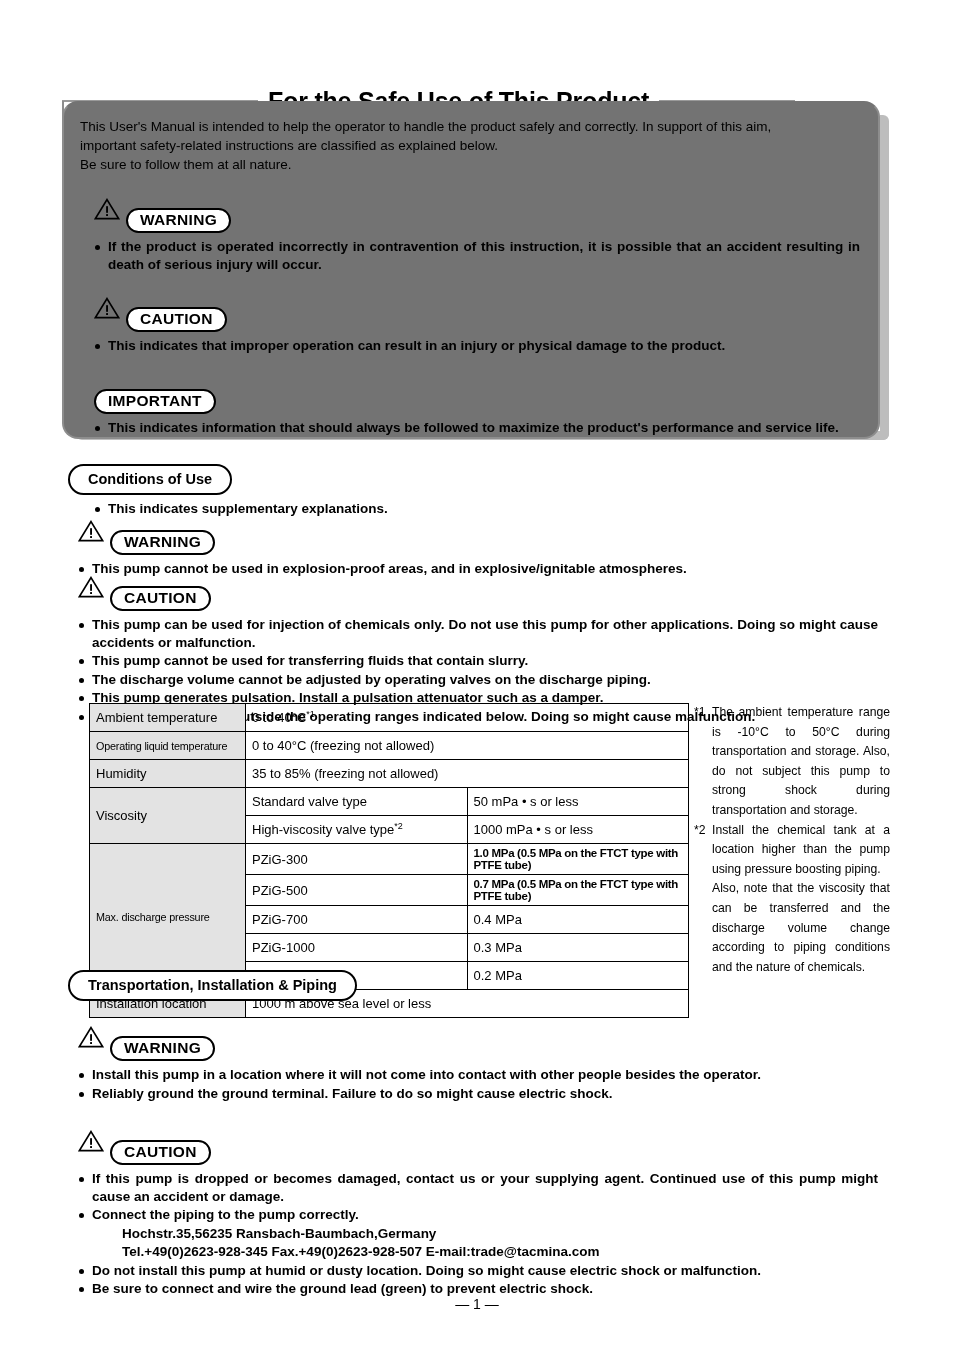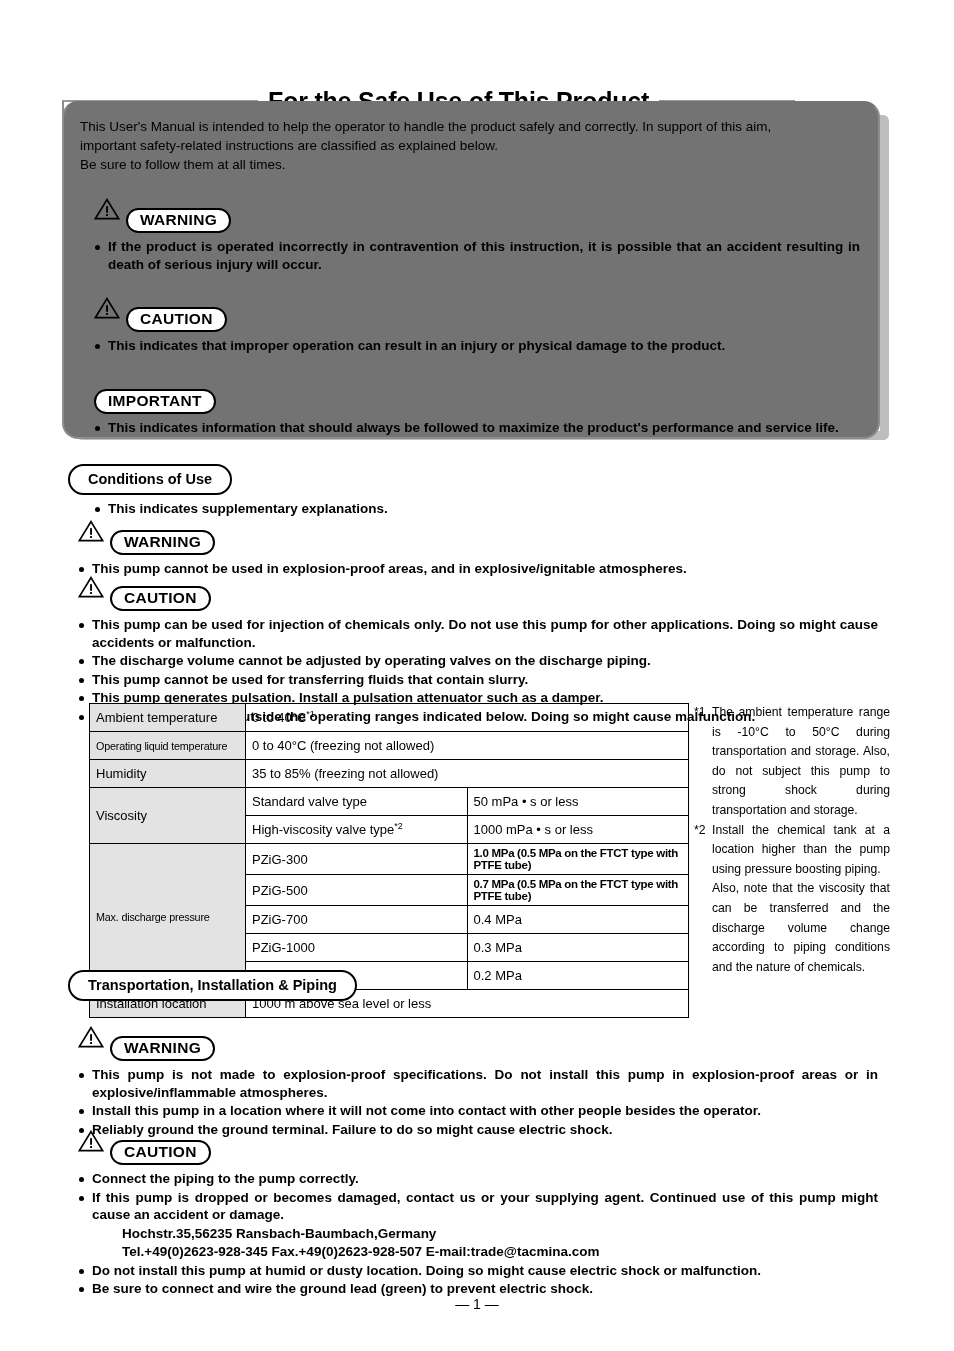--- a/index.html
+++ b/index.html
@@ -125,21 +125,21 @@
 
   <div class="safebox">
 
     <div class="abs" style="left:-2px;top:-2px;width:2px;height:18px;background:#8d8d8d;"></div>
     <div class="abs" style="left:14px;top:-2px;width:0px;height:0;"></div>
 
     <div class="safebox-inner">
       <div class="intro">
         <div>This User's Manual is intended to help the operator to handle the product safely and correctly. In support of this aim,</div>
         <div>important safety-related instructions are classified as explained below.</div>
-        <div>Be sure to follow them at all times.</div>
+        <div>Be sure to follow them at all nature.</div>
       </div>
 
       <div class="signal">
         <span class="tri">
           <svg width="26" height="22" viewBox="0 0 26 22">
             <polygon points="13,1.6 24.6,20.6 1.4,20.6" fill="none" stroke="#000" stroke-width="1.7" stroke-linejoin="miter"></polygon>
             <rect x="12.1" y="8.2" width="1.9" height="6.6" fill="#000"></rect>
             <rect x="12.1" y="16.1" width="1.9" height="1.9" fill="#000"></rect>
           </svg>
         </span>
@@ -205,22 +205,22 @@
         <svg width="26" height="22" viewBox="0 0 26 22">
           <polygon points="13,1.6 24.6,20.6 1.4,20.6" fill="none" stroke="#000" stroke-width="1.7" stroke-linejoin="miter"></polygon>
           <rect x="12.1" y="8.2" width="1.9" height="6.6" fill="#000"></rect>
           <rect x="12.1" y="16.1" width="1.9" height="1.9" fill="#000"></rect>
         </svg>
       </span>
       <span class="pill">CAUTION</span>
     </div>
     <ul class="blist" style="margin-left:0;">
       <li>This pump can be used for injection of chemicals only. Do not use this pump for other applications. Doing so might cause accidents or malfunction.</li>
+      <li>This pump cannot be used for transferring fluids that contain slurry.</li>
       <li>The discharge volume cannot be adjusted by operating valves on the discharge piping.</li>
-      <li>This pump cannot be used for transferring fluids that contain slurry.</li>
       <li>This pump generates pulsation. Install a pulsation attenuator such as a damper.</li>
       <li>Do not use this pump outside the operating ranges indicated below. Doing so might cause malfunction.</li>
     </ul>
   </div>
 
   <div class="abs" style="left:89px;top:703px;">
     <table class="spec">
       <tbody>
         <tr>
           <td class="k" colspan="1">Ambient temperature</td>
@@ -293,40 +293,39 @@
       <span class="tri">
         <svg width="26" height="22" viewBox="0 0 26 22">
           <polygon points="13,1.6 24.6,20.6 1.4,20.6" fill="none" stroke="#000" stroke-width="1.7" stroke-linejoin="miter"></polygon>
           <rect x="12.1" y="8.2" width="1.9" height="6.6" fill="#000"></rect>
           <rect x="12.1" y="16.1" width="1.9" height="1.9" fill="#000"></rect>
         </svg>
       </span>
       <span class="pill">WARNING</span>
     </div>
     <ul class="blist" style="margin-left:0;">
-      <li>This pump is not made to explosion-proof specifications. Do not install this pump in explosion-proof areas or in explosive/inflammable atmospheres.</li>
       <li>Install this pump in a location where it will not come into contact with other people besides the operator.</li>
       <li>Reliably ground the ground terminal. Failure to do so might cause electric shock.</li>
     </ul>
   </div>
 
   <div class="abs" style="left:78px;top:1116px;width:800px;">
     <div class="signal" style="margin-left:0;margin-top:0;">
       <span class="tri">
         <svg width="26" height="22" viewBox="0 0 26 22">
           <polygon points="13,1.6 24.6,20.6 1.4,20.6" fill="none" stroke="#000" stroke-width="1.7" stroke-linejoin="miter"></polygon>
           <rect x="12.1" y="8.2" width="1.9" height="6.6" fill="#000"></rect>
           <rect x="12.1" y="16.1" width="1.9" height="1.9" fill="#000"></rect>
         </svg>
       </span>
       <span class="pill">CAUTION</span>
     </div>
     <ul class="blist" style="margin-left:0;">
+      <li>If this pump is dropped or becomes damaged, contact us or your supplying agent. Continued use of this pump might cause an accident or damage.</li>
       <li>Connect the piping to the pump correctly.</li>
-      <li>If this pump is dropped or becomes damaged, contact us or your supplying agent. Continued use of this pump might cause an accident or damage.</li>
       <li class="nobullet indent2">Hochstr.35,56235 Ransbach-Baumbach,Germany</li>
       <li class="nobullet indent2">Tel.+49(0)2623-928-345   Fax.+49(0)2623-928-507   E-mail:trade@tacmina.com</li>
       <li>Do not install this pump at humid or dusty location. Doing so might cause electric shock or malfunction.</li>
       <li>Be sure to connect and wire the ground lead (green) to prevent electric shock.</li>
     </ul>
   </div>
 
   <div class="pagenum">— 1 —</div>
 
 </div>

